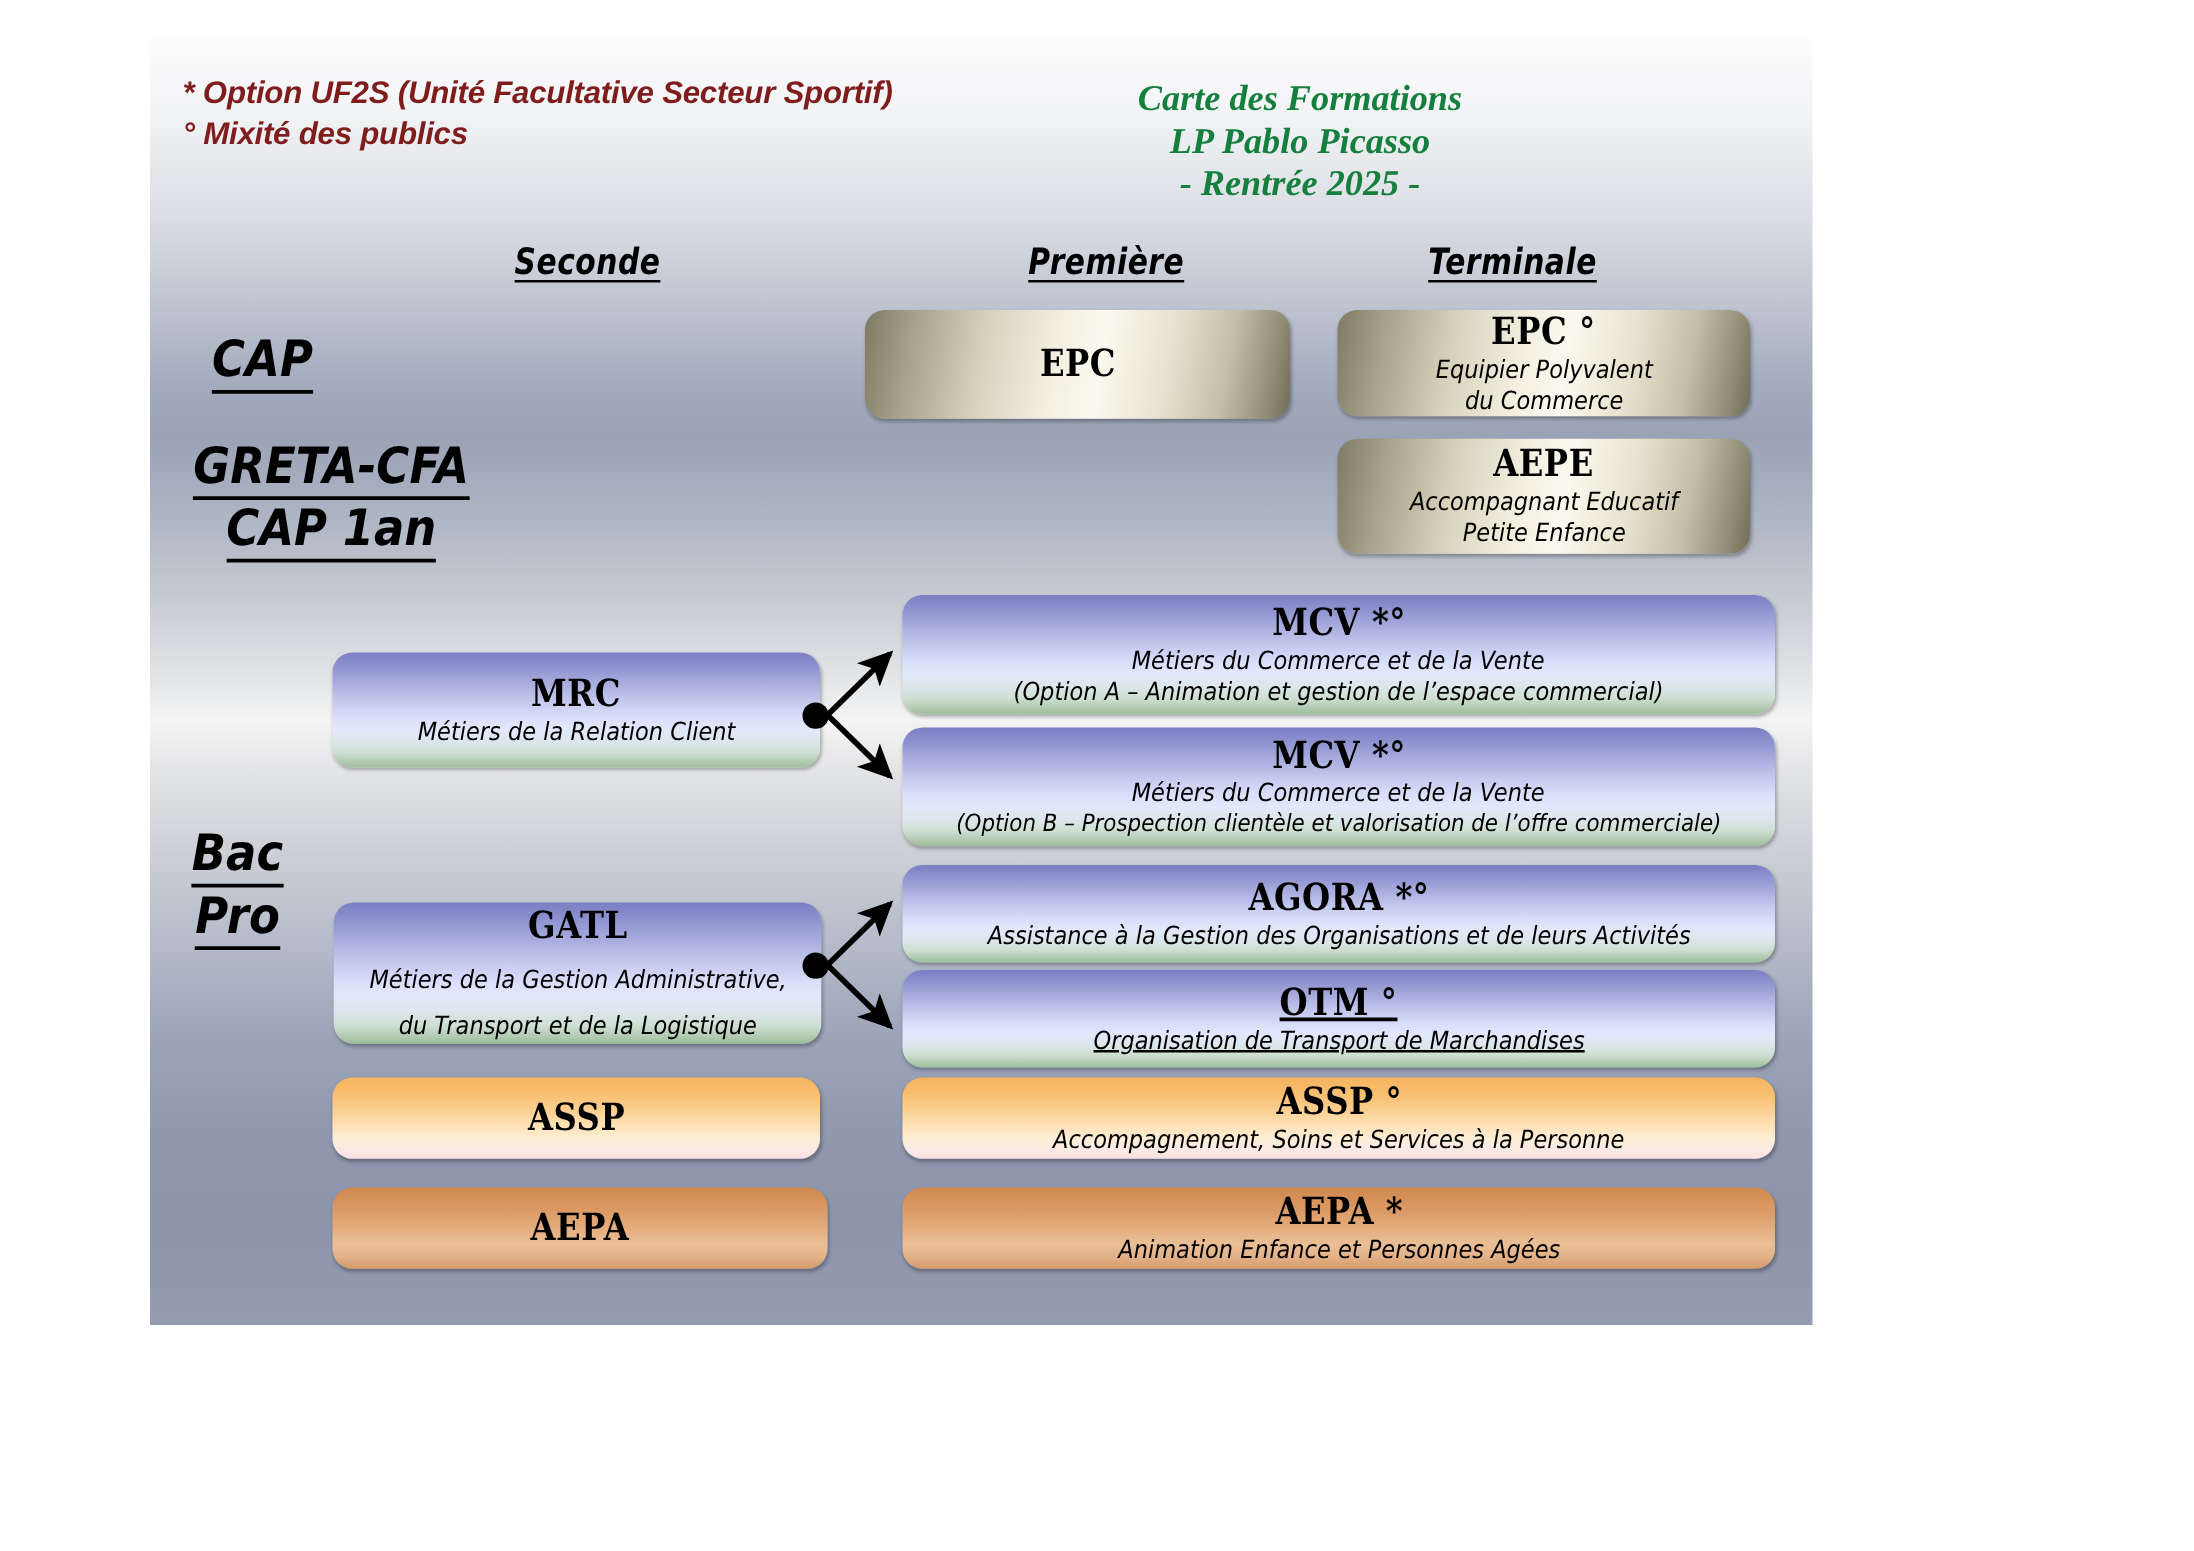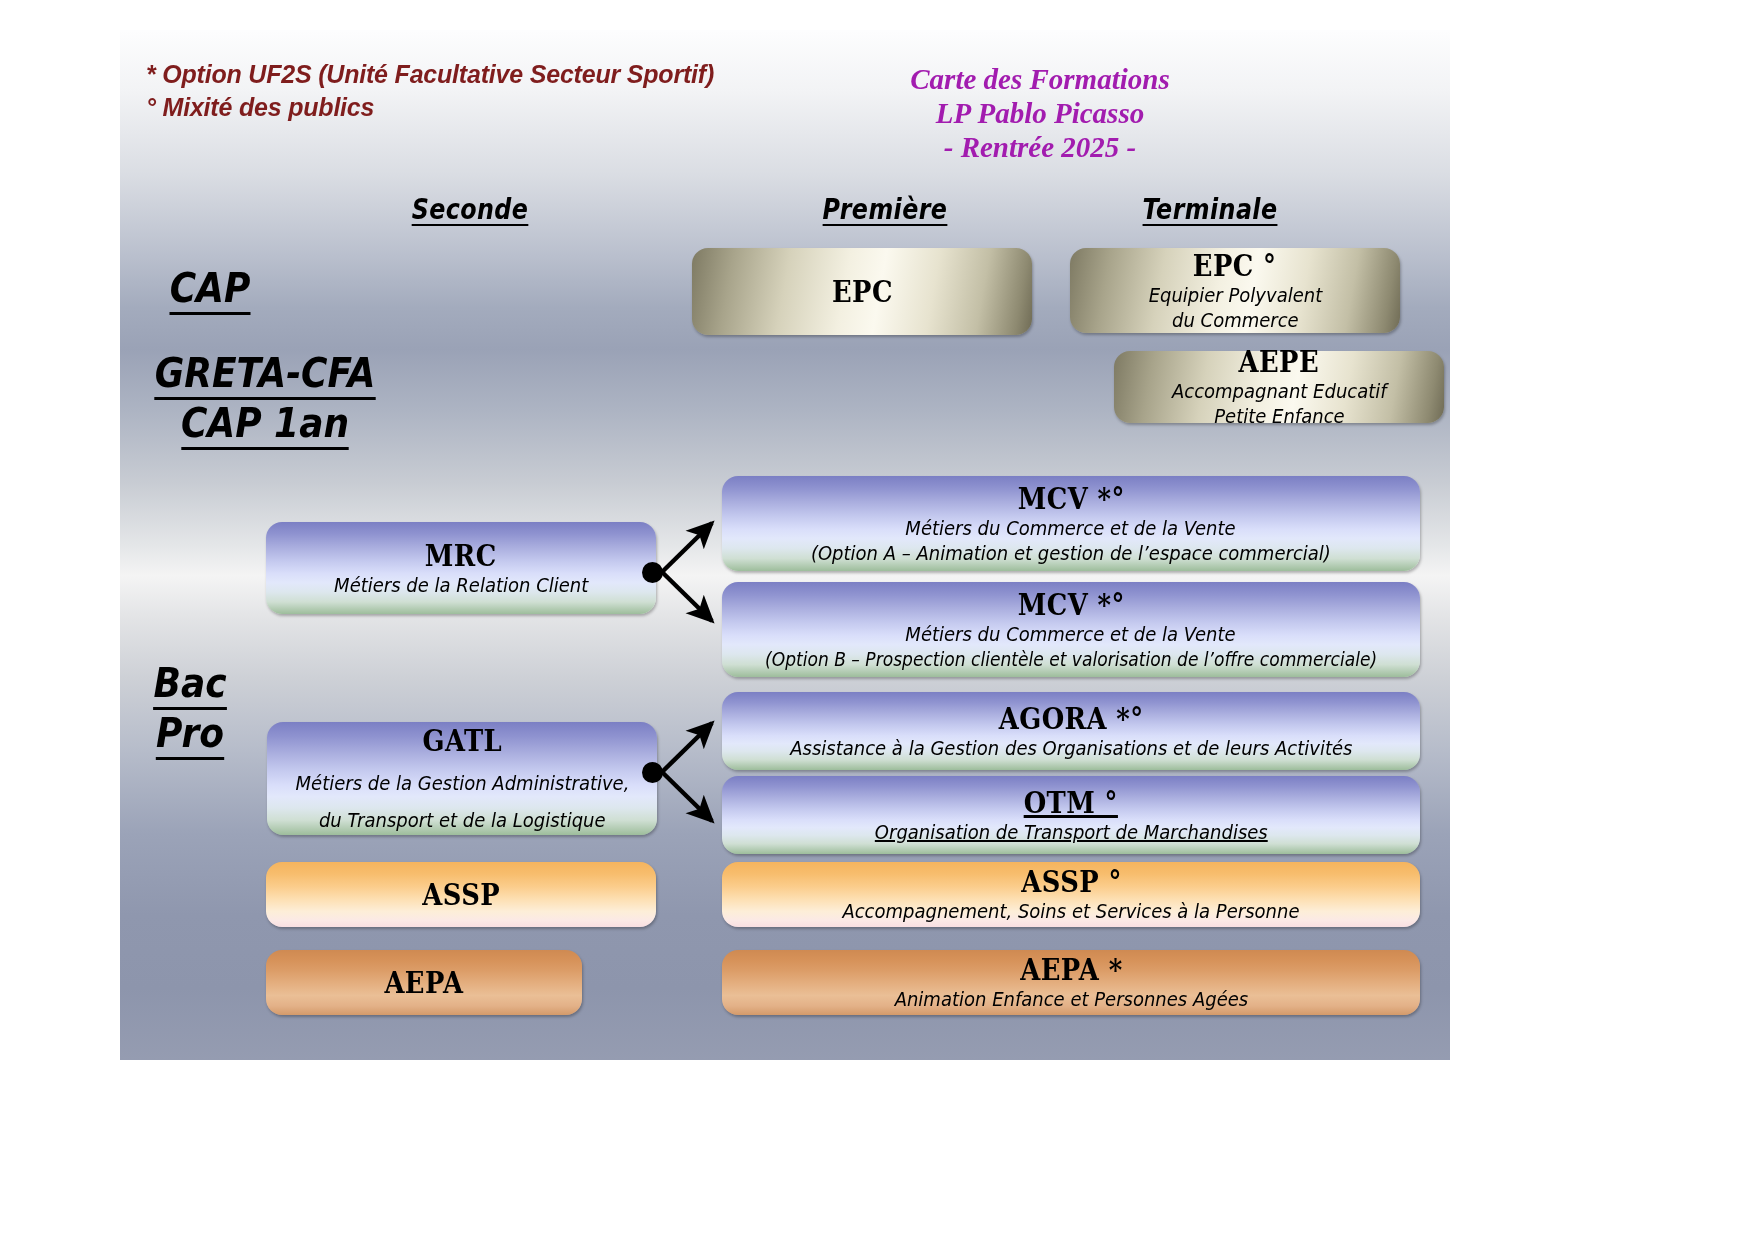--- a/index.html
+++ b/index.html
@@ -46,21 +46,21 @@
     font-style:italic; font-weight:bold;
     font-size:25px; line-height:33px;
     letter-spacing:-0.2px;
     white-space:nowrap;
   }
 
   
   #title{
     position:absolute; left:830px; top:62px;
     width:420px; text-align:center;
-    color:#a21caf;
+    color:#15803d;
     font-family:"Liberation Serif", serif;
     font-style:italic; font-weight:bold;
     font-size:29px; line-height:34px;
     white-space:nowrap;
   }
 
   
   .colhead{
     position:absolute;
     font-family:"DejaVu Sans", sans-serif;
@@ -207,21 +207,21 @@
   <div class="box gold" style="left:692px; top:248px; width:340px; height:87px;">
     <div class="code">EPC</div>
   </div>
 
   <div class="box gold" style="left:1070px; top:248px; width:330px; height:85px;">
     <div class="code">EPC °</div>
     <div class="desc">Equipier Polyvalent</div>
     <div class="desc">du Commerce</div>
   </div>
 
-  <div class="box gold" style="left:1070px; top:351px; width:330px; height:72px;margin-left:44px;">
+  <div class="box gold" style="left:1070px; top:351px; width:330px; height:92px;">
     <div class="code">AEPE</div>
     <div class="desc">Accompagnant Educatif</div>
     <div class="desc">Petite Enfance</div>
   </div>
 
   <div class="box blue" style="left:722px; top:476px; width:698px; height:95px;">
     <div class="code">MCV *°</div>
     <div class="desc">Métiers du Commerce et de la Vente</div>
     <div class="desc">(Option A – Animation et gestion de l’espace commercial)</div>
   </div>
@@ -255,21 +255,21 @@
 
   <div class="box orange" style="left:266px; top:862px; width:390px; height:65px;">
     <div class="code">ASSP</div>
   </div>
 
   <div class="box orange" style="left:722px; top:862px; width:698px; height:65px;">
     <div class="code">ASSP °</div>
     <div class="desc">Accompagnement, Soins et Services à la Personne</div>
   </div>
 
-  <div class="box brown" style="left:266px; top:950px; width:316px; height:65px;justify-content:center;">
+  <div class="box brown" style="left:266px; top:950px; width:396px; height:65px;justify-content:center;">
     <div class="code">AEPA</div>
   </div>
 
   <div class="box brown" style="left:722px; top:950px; width:698px; height:65px;">
     <div class="code">AEPA *</div>
     <div class="desc">Animation Enfance et Personnes Agées</div>
   </div>
 
   <svg class="arrows" viewBox="0 0 1755 1241">
     <defs>

